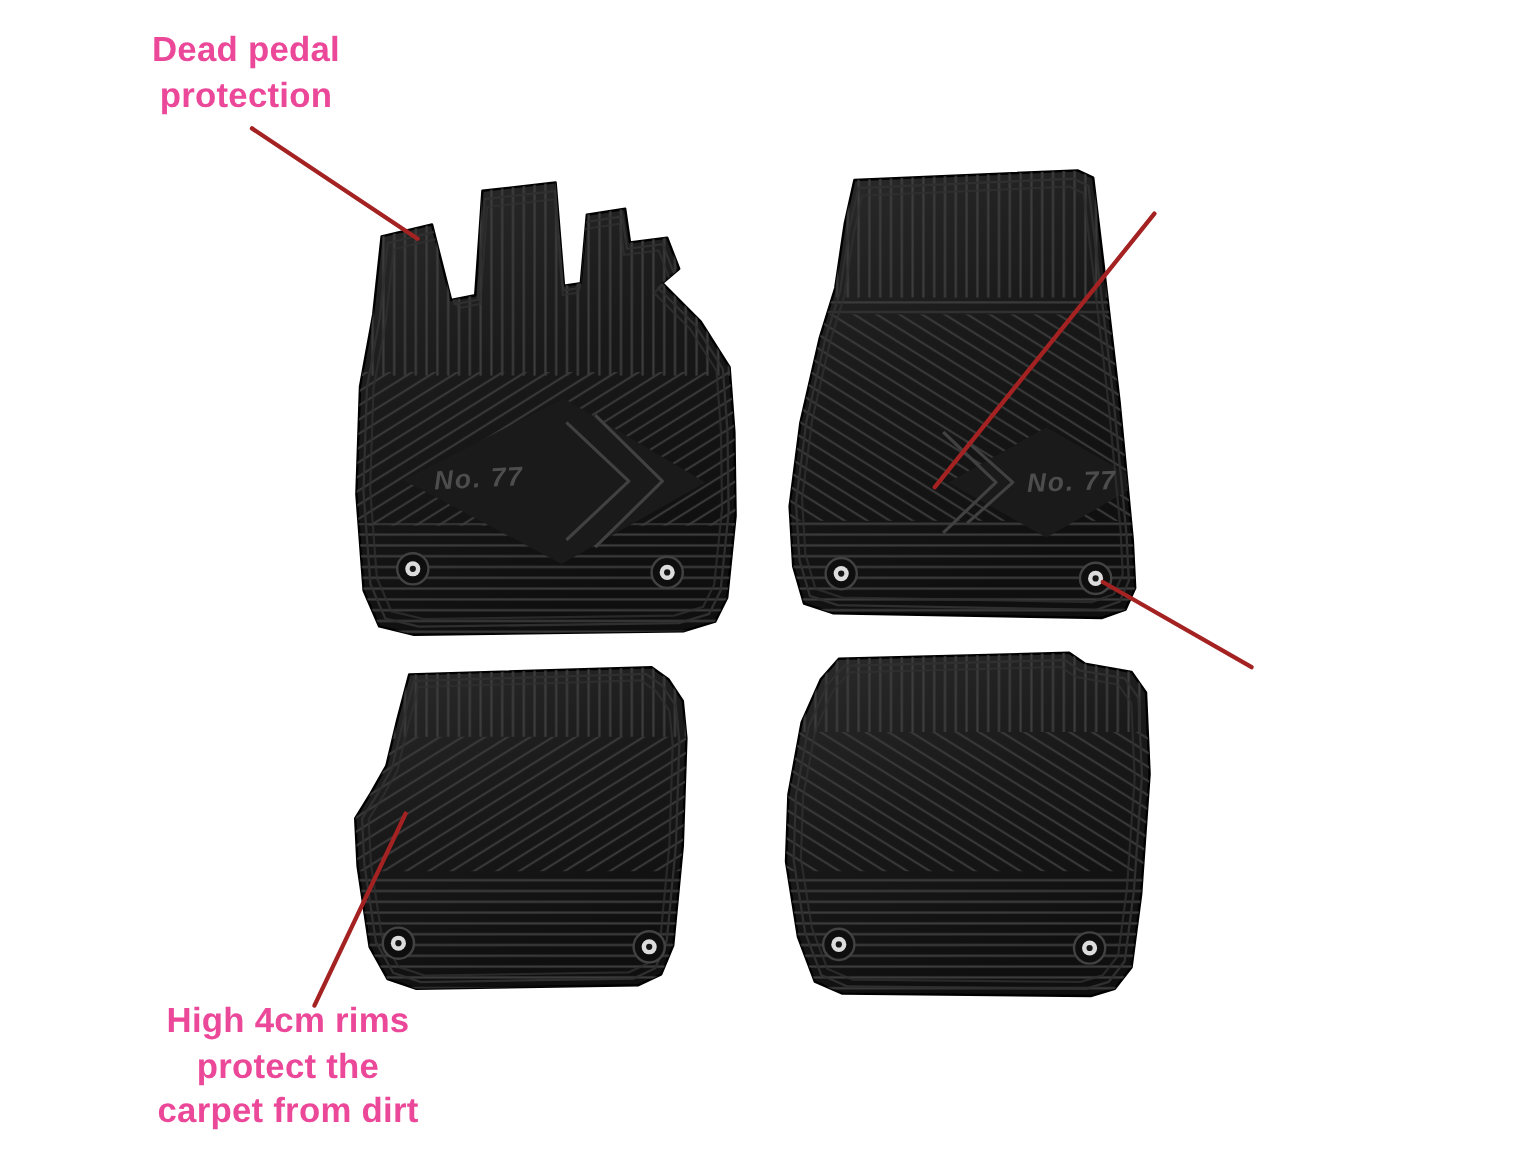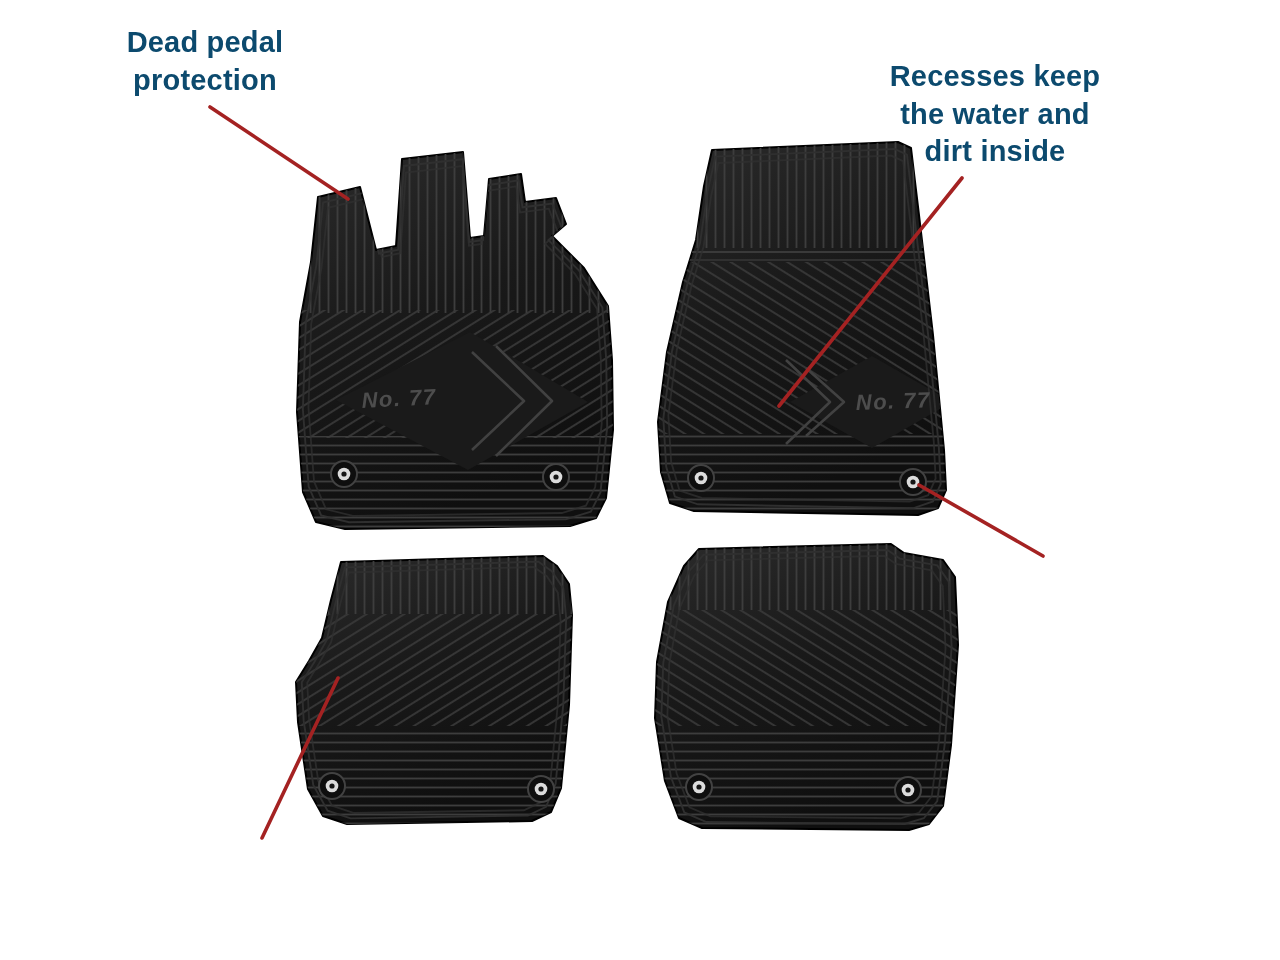--- a/index.html
+++ b/index.html
@@ -1,20 +1,20 @@
 <!DOCTYPE html>
 <html style="--accent: #a42222; --mat: #1a1a1a; --text: #1c1c1c; --background: #ffffff;"><head>
 <meta charset="utf-8">
 <style>
   html,body{margin:0;padding:0;}
   body{width:1280px;height:960px;background:#ffffff;overflow:hidden;position:relative;
        font-family:"Liberation Sans",sans-serif;}
   .stage{position:absolute;inset:0;width:1280px;height:960px;}
   svg.art{position:absolute;left:0;top:0;}
-  .label{position:absolute;font-weight:700;font-size:29px;line-height:1.3;color:#0c4a6e;
+  .label{position:absolute;font-weight:700;font-size:29px;line-height:1.3;color:#ec4899;
          white-space:pre-line;letter-spacing:.2px;}
   .center{text-align:center;}
   .ann{stroke:var(--accent,#a42222);stroke-width:3.6;stroke-linecap:round;}
   .logo{font-family:"Liberation Sans",sans-serif;font-style:italic;font-weight:700;
         font-size:22px;fill:#4d4d4d;letter-spacing:1.5px;}
   .chev{fill:none;stroke:#414141;stroke-width:2.6;stroke-linejoin:round;}
   .inset{fill:none;stroke:#2f2f2f;stroke-width:2;}
 </style>
 </head>
 <body>
@@ -158,18 +158,18 @@
       <line class="ann" x1="210" y1="107" x2="348" y2="199"></line>
       <line class="ann" x1="962" y1="178" x2="779" y2="406"></line>
       <line class="ann" x1="1043" y1="556" x2="919" y2="485"></line>
       <line class="ann" x1="262" y1="838" x2="338" y2="678"></line>
     </g>
   </svg>
 
   <div class="label center" style="left:75px;top:24px;width:260px">Dead pedal
 protection</div>
 
-  <div class="label center" style="left:865px;top:58px;width:260px">Recesses keep
-the water and
-dirt inside</div>
 
 
+  <div class="label center" style="left:100px;top:833px;width:280px">High 4cm rims
+protect the
+carpet from dirt</div>
 </div>
 
 </body></html>

